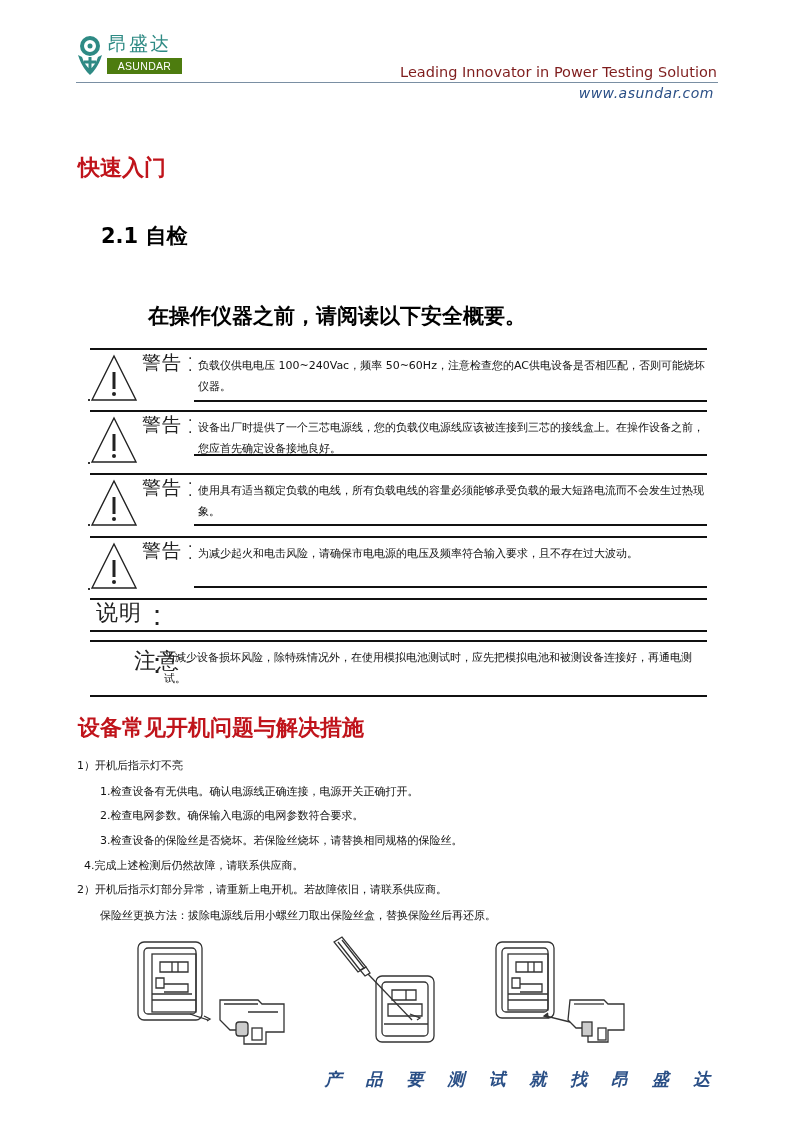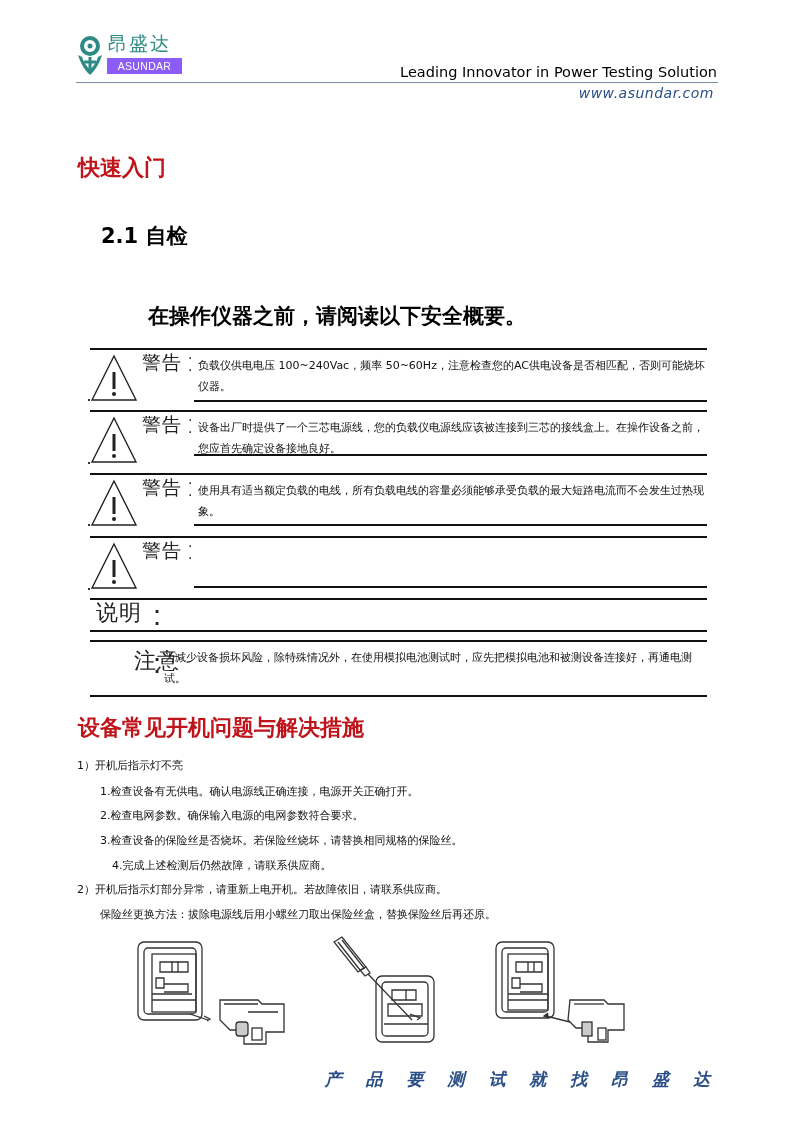--- a/index.html
+++ b/index.html
@@ -3,23 +3,23 @@
 <meta charset="utf-8">
 <style>
   * { margin: 0; padding: 0; box-sizing: border-box; }
   html, body { width: 794px; height: 1122px; background: #ffffff; }
   body { position: relative; font-family: "DejaVu Sans", "Liberation Sans", sans-serif; color: #111; overflow: hidden; }
 
   
   .logo { position: absolute; left: 76px; top: 33px; width: 110px; height: 46px; }
   .logo-mark { position: absolute; left: 0; top: 2px; width: 28px; height: 42px; }
   .logo-cn { position: absolute; left: 32px; top: -2px; font-size: 19px; color: #2e8a84; letter-spacing: 2px; }
-  .logo-en { position: absolute; left: 31px; top: 25px; width: 75px; height: 16px; background: #8b5cf6; color: #fff; font-size: 10.5px; line-height: 16px; text-align: center; letter-spacing: 0.3px; font-family: "Liberation Sans", sans-serif; }
+  .logo-en { position: absolute; left: 31px; top: 25px; width: 75px; height: 16px; background: #4d7c0f; color: #fff; font-size: 10.5px; line-height: 16px; text-align: center; letter-spacing: 0.3px; font-family: "Liberation Sans", sans-serif; }
   .header-rule { position: absolute; left: 76px; top: 82px; width: 642px; height: 1px; background: #7a8fa3; }
-  .tagline { position: absolute; right: 77px; top: 64px; font-size: 14.5px; color: #000000; font-family: "DejaVu Sans", sans-serif; }
+  .tagline { position: absolute; right: 77px; top: 64px; font-size: 14.5px; color: #7f1d1d; font-family: "DejaVu Sans", sans-serif; }
   .website { position: absolute; right: 80px; top: 85px; font-size: 14px; color: #2a4f86; font-style: italic; font-family: "DejaVu Sans", sans-serif; letter-spacing: 0.5px; }
 
   
   .h1-red { position: absolute; left: 78px; font-size: 22px; font-weight: bold; color: #c0141b; }
   .h2 { position: absolute; left: 101px; top: 222px; font-size: 21px; font-weight: bold; color: #000; }
   .safety-title { position: absolute; left: 148px; top: 302px; font-size: 21px; font-weight: bold; color: #000; }
 
   
   .blk { position: absolute; left: 90px; width: 617px; }
   .blk .top-rule { position: absolute; left: 0; top: 0; width: 617px; height: 2px; background: #111; }
@@ -107,20 +107,21 @@
 
 <div class="blk" style="top:536px; height:60px;">
   <div class="top-rule"></div>
   <svg class="tri" viewBox="0 0 48 48">
     <path d="M24 2 L46 46 L2 46 Z" fill="none" stroke="#222" stroke-width="1.4"></path>
     <rect x="22.5" y="18" width="3" height="17" fill="#222"></rect>
     <circle cx="24" cy="40" r="2" fill="#222"></circle>
   </svg>
   <div class="label">警告</div>
   <div class="colon">·<br>·</div>
+  <div class="text">为减少起火和电击风险，请确保市电电源的电压及频率符合输入要求，且不存在过大波动。</div>
   <div class="inner-rule" style="top:50px;"></div>
   <div class="dot" style="top:52px;"></div>
 </div>
 
 <div class="blk note" style="top:598px; height:38px;">
   <div class="top-rule"></div>
   <div class="label">说明</div>
   <div class="colon">·<br>·</div>
   <div class="inner-rule" style="top:32px; left:0; width:617px;"></div>
 </div>
@@ -132,23 +133,23 @@
   <div class="text">为减少设备损坏风险，除特殊情况外，在使用模拟电池测试时，应先把模拟电池和被测设备连接好，再通电测试。</div>
   <div class="inner-rule" style="top:55px; left:0; width:617px;"></div>
 </div>
 
 <div class="h1-red" style="top:713px;">设备常见开机问题与解决措施</div>
 
 <div class="p" style="left:77px; top:758px;">1）开机后指示灯不亮</div>
 <div class="p" style="left:100px; top:784px;">1.检查设备有无供电。确认电源线正确连接，电源开关正确打开。</div>
 <div class="p" style="left:100px; top:808px;">2.检查电网参数。确保输入电源的电网参数符合要求。</div>
 <div class="p" style="left:100px; top:833px;">3.检查设备的保险丝是否烧坏。若保险丝烧坏，请替换相同规格的保险丝。</div>
-<div class="p" style="left:112px; top:858px;">4.完成上述检测后仍然故障，请联系供应商。</div>
+<div class="p" style="left:84px; top:858px;">4.完成上述检测后仍然故障，请联系供应商。</div>
 <div class="p" style="left:77px; top:882px;">2）开机后指示灯部分异常，请重新上电开机。若故障依旧，请联系供应商。</div>
-<div class="p" style="left:100px; top:907px;">保险丝更换方法：拔除电源线后用小螺丝刀取出保险丝盒，替换保险丝后再还原。</div>
+<div class="p" style="left:100px; top:907px;font-family:Liberation Serif, serif;">保险丝更换方法：拔除电源线后用小螺丝刀取出保险丝盒，替换保险丝后再还原。</div>
 
 <svg class="fig" style="left:130px; top:938px; width:190px; height:110px;" viewBox="0 0 190 110">
   <g fill="none" stroke="#333" stroke-width="1.3">
     <rect x="8" y="4" width="64" height="78" rx="6"></rect>
     <rect x="14" y="10" width="52" height="66" rx="4"></rect>
     <rect x="22" y="16" width="44" height="58"></rect>
     <path d="M30 24 h28 v10 h-28 z M42 24 v10 M48 24 v10"></path>
     <path d="M26 40 h8 v10 h-8 z M34 46 h24 v8 h-24"></path>
     <path d="M22 56 h40 M22 62 h44"></path>
     <path d="M60 76 l18 6"></path>

